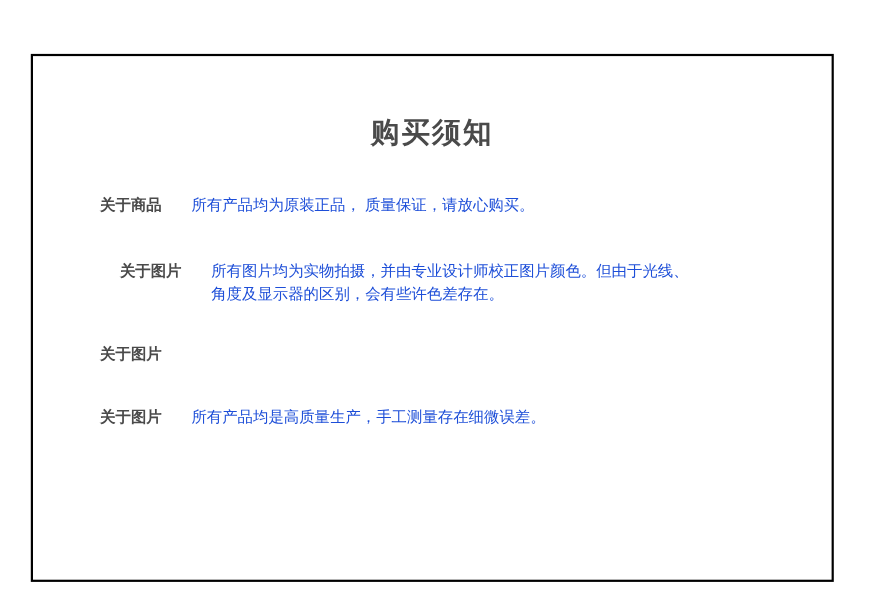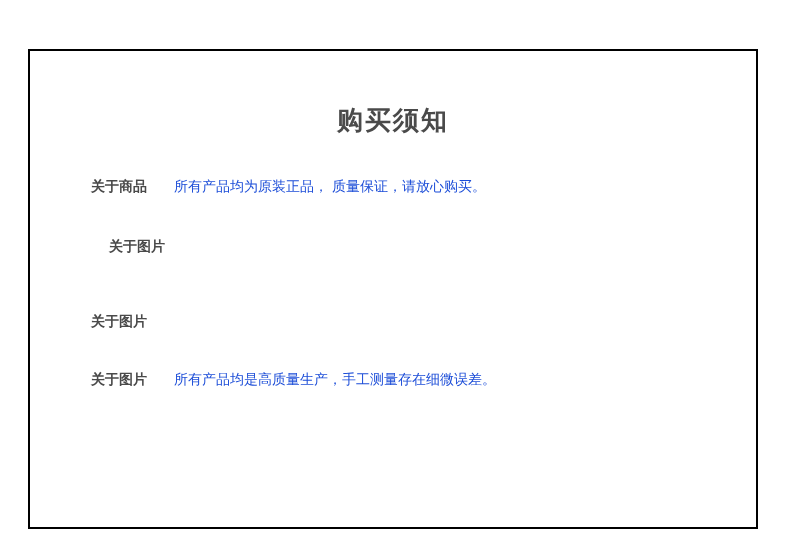--- a/index.html
+++ b/index.html
@@ -75,20 +75,24 @@
 
   <div class="section-row row-1">
     <div class="section-label">关于商品</div>
     <div class="section-body">
       <div class="text-line">所有产品均为原装正品， 质量保证，请放心购买。</div>
     </div>
   </div>
 
   <div class="section-row row-2">
     <div class="section-label">关于图片</div>
+    <div class="section-body">
+      <div class="text-line">所有图片均为实物拍摄，并由专业设计师校正图片颜色。但由于光线、</div>
+      <div class="text-line">角度及显示器的区别，会有些许色差存在。</div>
+    </div>
   </div>
 
   <div class="section-row row-3">
     <div class="section-label">关于图片</div>
   </div>
 
   <div class="section-row row-4">
     <div class="section-label">关于图片</div>
     <div class="section-body">
       <div class="text-line">所有产品均是高质量生产，手工测量存在细微误差。</div>

